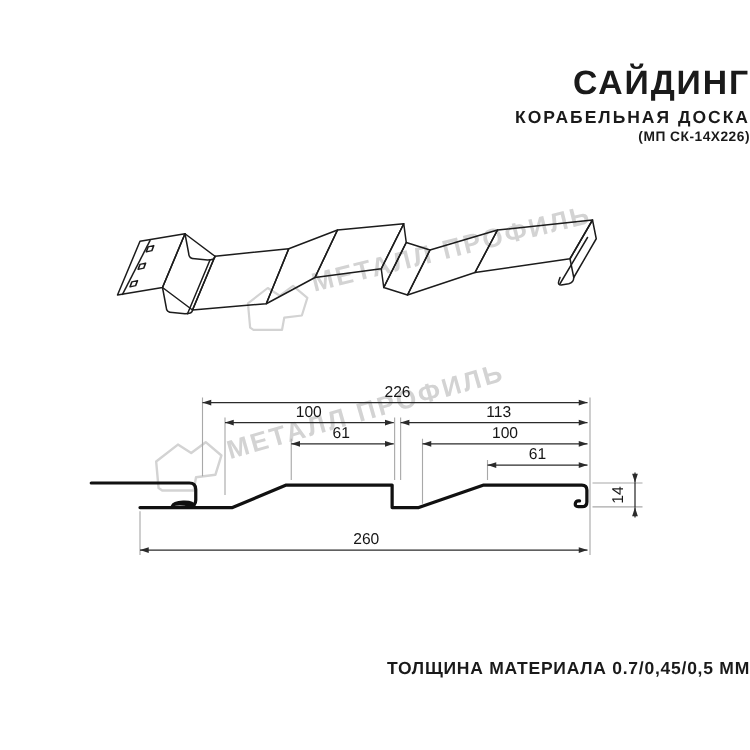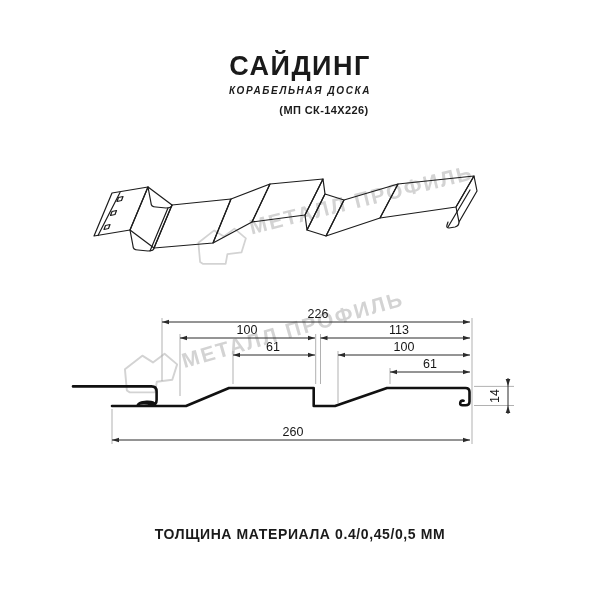--- a/index.html
+++ b/index.html
@@ -1,21 +1,21 @@
 <!DOCTYPE html>
 <html><head>
 <meta charset="utf-8">
 <style>
   html,body{margin:0;padding:0;background:#fff;}
   #page{position:relative;width:600px;height:600px;background:#fff;overflow:hidden;
         font-family:"Liberation Sans",sans-serif;color:#1a1a1a;}
   .abs{position:absolute;}
-  .ctr{left:0;right:0;text-align:center;}
+  .ctr{left:0;right:0;text-align:right;}
   #title{top:51px;font-size:27px;font-weight:800;letter-spacing:1.5px;z-index:4;}
-  #subtitle{top:85px;font-size:10px;font-weight:700;letter-spacing:1.6px;z-index:4;font-style:italic;}
+  #subtitle{top:85px;font-size:14px;font-weight:700;letter-spacing:1.6px;z-index:4;}
   #model{top:104px;font-size:11px;font-weight:600;letter-spacing:.4px;z-index:4;margin-left:48px;}
   #footer{top:526px;font-size:14px;font-weight:700;letter-spacing:.6px;z-index:4;}
   .wm-text{position:absolute;font-size:21px;font-weight:700;letter-spacing:2px;
            color:#d3d3d3;white-space:nowrap;transform-origin:left top;z-index:2;}
   #wm1t{left:247px;top:216px;transform:rotate(-14deg);}
   #wm2t{left:179px;top:350px;transform:rotate(-16deg);}
   .wm-logo{position:absolute;z-index:2;}
   svg{display:block;}
   .z1{z-index:1;} .z3{z-index:3;}
   .dimtxt{font-size:12.5px;fill:#161616;font-family:"Liberation Sans",sans-serif;}
@@ -141,15 +141,15 @@
     <text class="dimtxt" x="318" y="317.5" text-anchor="middle">226</text>
     <text class="dimtxt" x="247" y="333.5" text-anchor="middle">100</text>
     <text class="dimtxt" x="399" y="333.5" text-anchor="middle">113</text>
     <text class="dimtxt" x="273" y="350.5" text-anchor="middle">61</text>
     <text class="dimtxt" x="404" y="350.5" text-anchor="middle">100</text>
     <text class="dimtxt" x="430" y="367.5" text-anchor="middle">61</text>
     <text class="dimtxt" x="293" y="435.5" text-anchor="middle">260</text>
     <text class="dimtxt" x="498.5" y="396" text-anchor="middle" transform="rotate(-90 498.5 396)">14</text>
   </svg>
 
-  <div id="footer" class="abs ctr">ТОЛЩИНА МАТЕРИАЛА 0.4/0,45/0,5 ММ</div>
+  <div id="footer" class="abs ctr">ТОЛЩИНА МАТЕРИАЛА 0.7/0,45/0,5 ММ</div>
 
 </div>
 
 </body></html>

